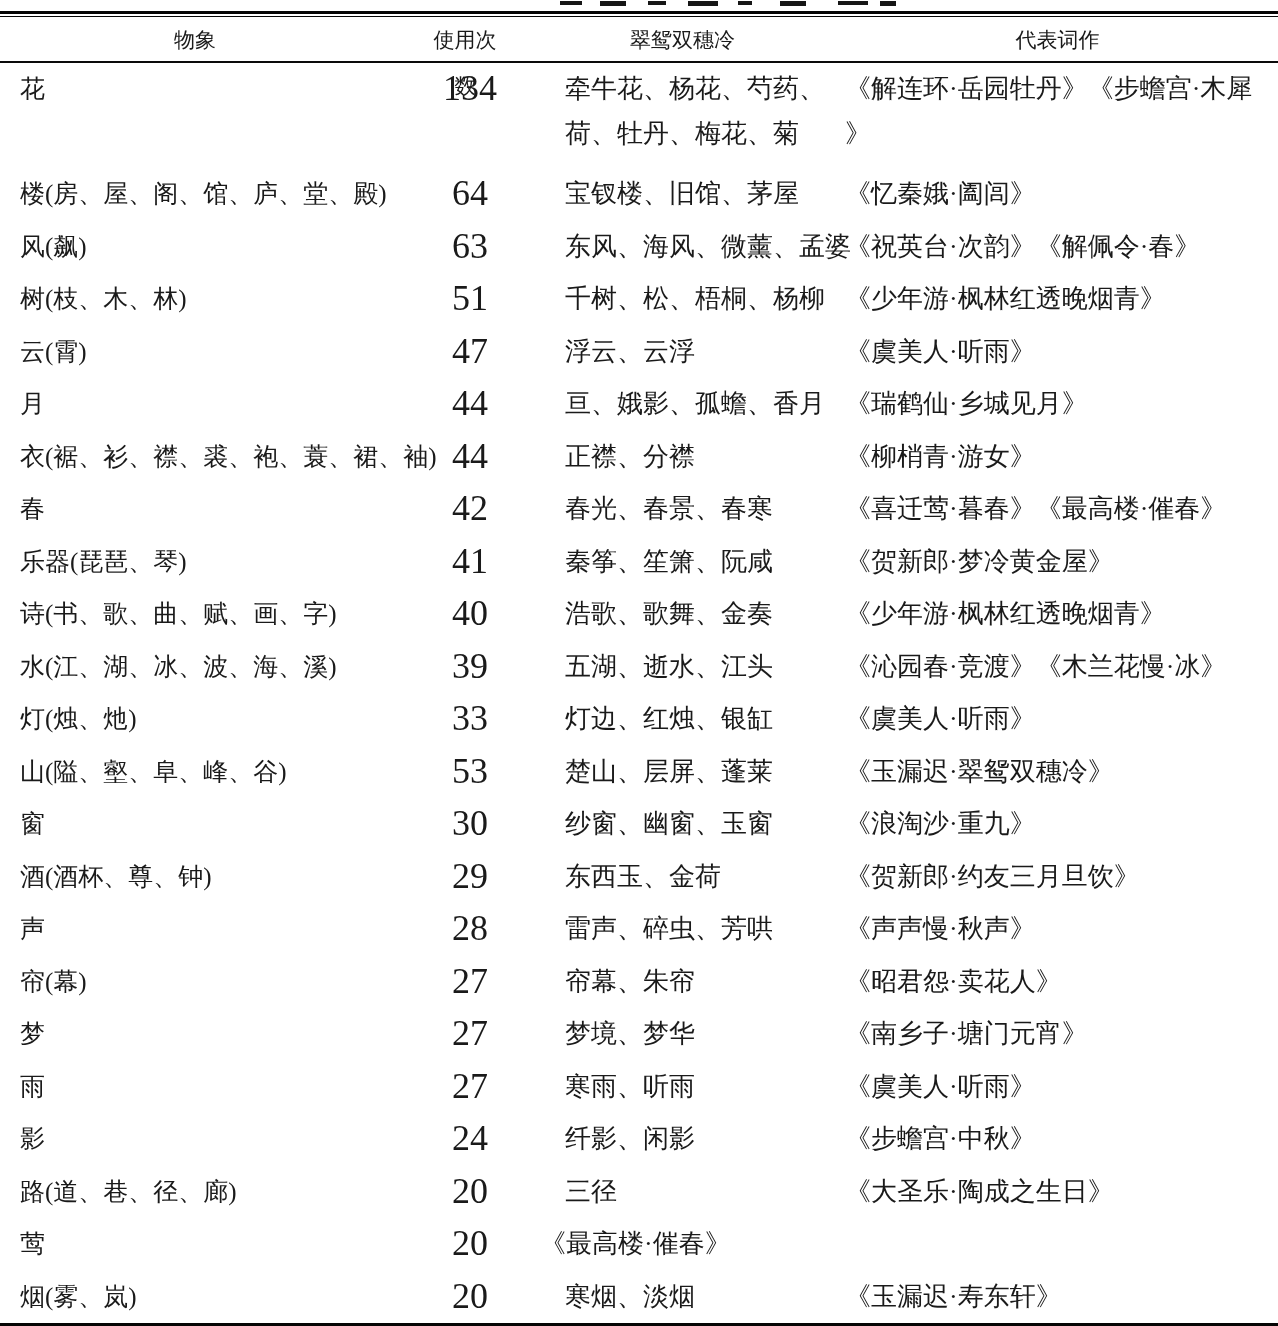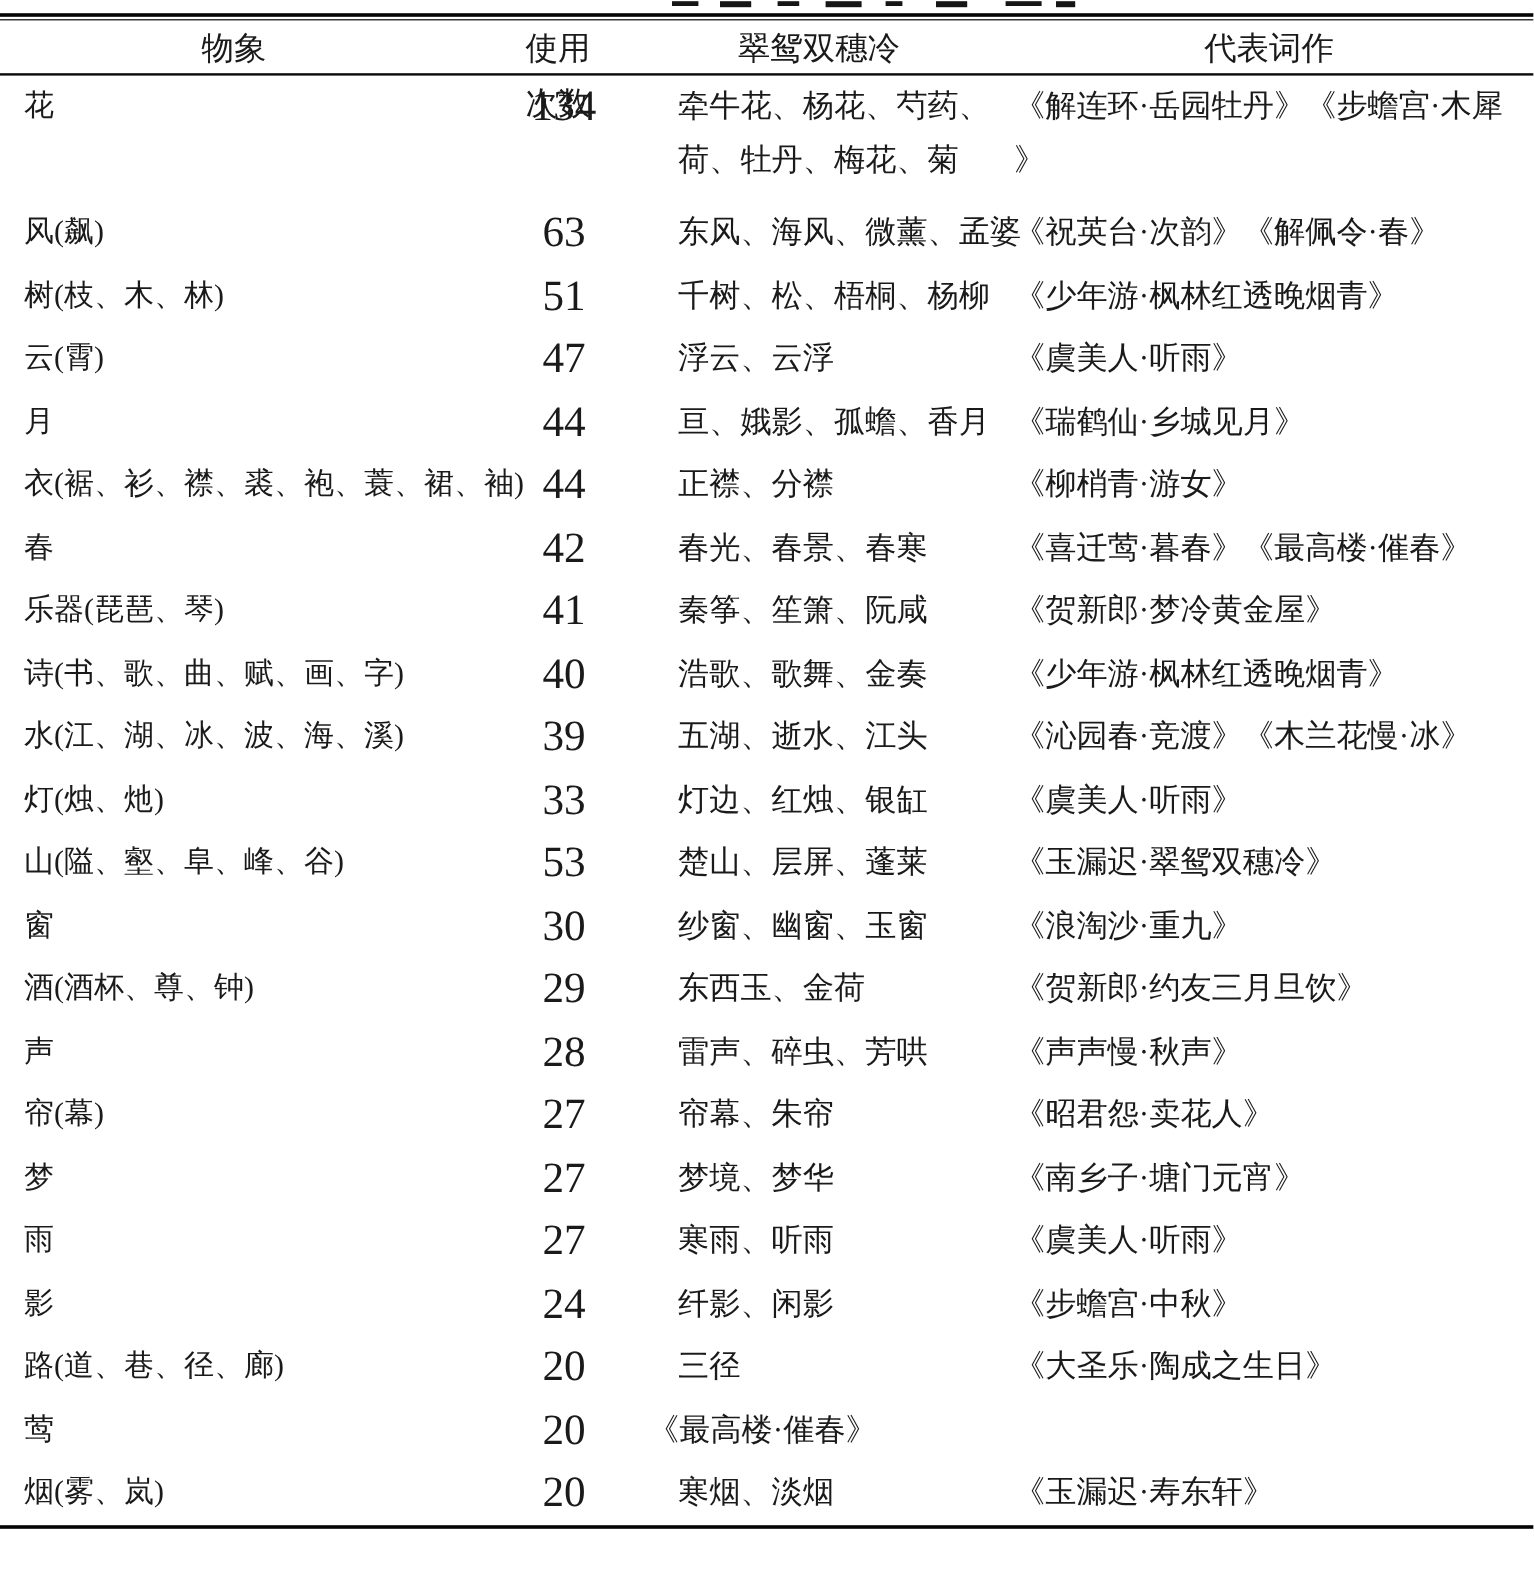--- a/index.html
+++ b/index.html
@@ -19,21 +19,21 @@
 
   
   .tbl { position: absolute; left: 0; right: 0; top: 11px; }
   .rule-double { height: 2px; border-top: 3px solid #050505; border-bottom: 1px solid #050505; }
 
   .thead {
     display: grid;
     grid-template-columns: 430px 90px 305px 1fr;
     height: 44px;
     border-bottom: 2px solid #0a0a0a;
-    font-size: 27px;
+    font-size: 21px;
   }
   .thead > div { line-height: 46px; text-align: center; font-feature-settings: "halt" 1; }
   .hc1 { padding-right: 40px; }
   .hc2 { padding-right: 20px; }
   .hc3 { padding-left: 20px; }
   .hc4 { padding-left: 12px; }
 
   .tbody { border-bottom: 3px solid #050505; }
   .row {
     display: grid;
@@ -76,20 +76,26 @@
     </div>
 
     <div class="tbody" id="tbody">
         <div class="row">
           <div class="cell c1">花</div>
           <div class="cell c2">134</div>
           <div class="cell c3 wrap">牵牛花、杨花、芍药、荷、牡丹、梅花、菊</div>
           <div class="cell c4 wrap">《解连环·岳园牡丹》《步蟾宫·木犀》</div>
         </div>
         <div class="row">
+          <div class="cell c1">楼(房、屋、阁、馆、庐、堂、殿)</div>
+          <div class="cell c2">64</div>
+          <div class="cell c3">宝钗楼、旧馆、茅屋</div>
+          <div class="cell c4">《忆秦娥·阖闾》</div>
+        </div>
+        <div class="row">
           <div class="cell c1">风(飙)</div>
           <div class="cell c2">63</div>
           <div class="cell c3">东风、海风、微薰、孟婆</div>
           <div class="cell c4">《祝英台·次韵》《解佩令·春》</div>
         </div>
         <div class="row">
           <div class="cell c1">树(枝、木、林)</div>
           <div class="cell c2">51</div>
           <div class="cell c3">千树、松、梧桐、杨柳</div>
           <div class="cell c4">《少年游·枫林红透晚烟青》</div>

